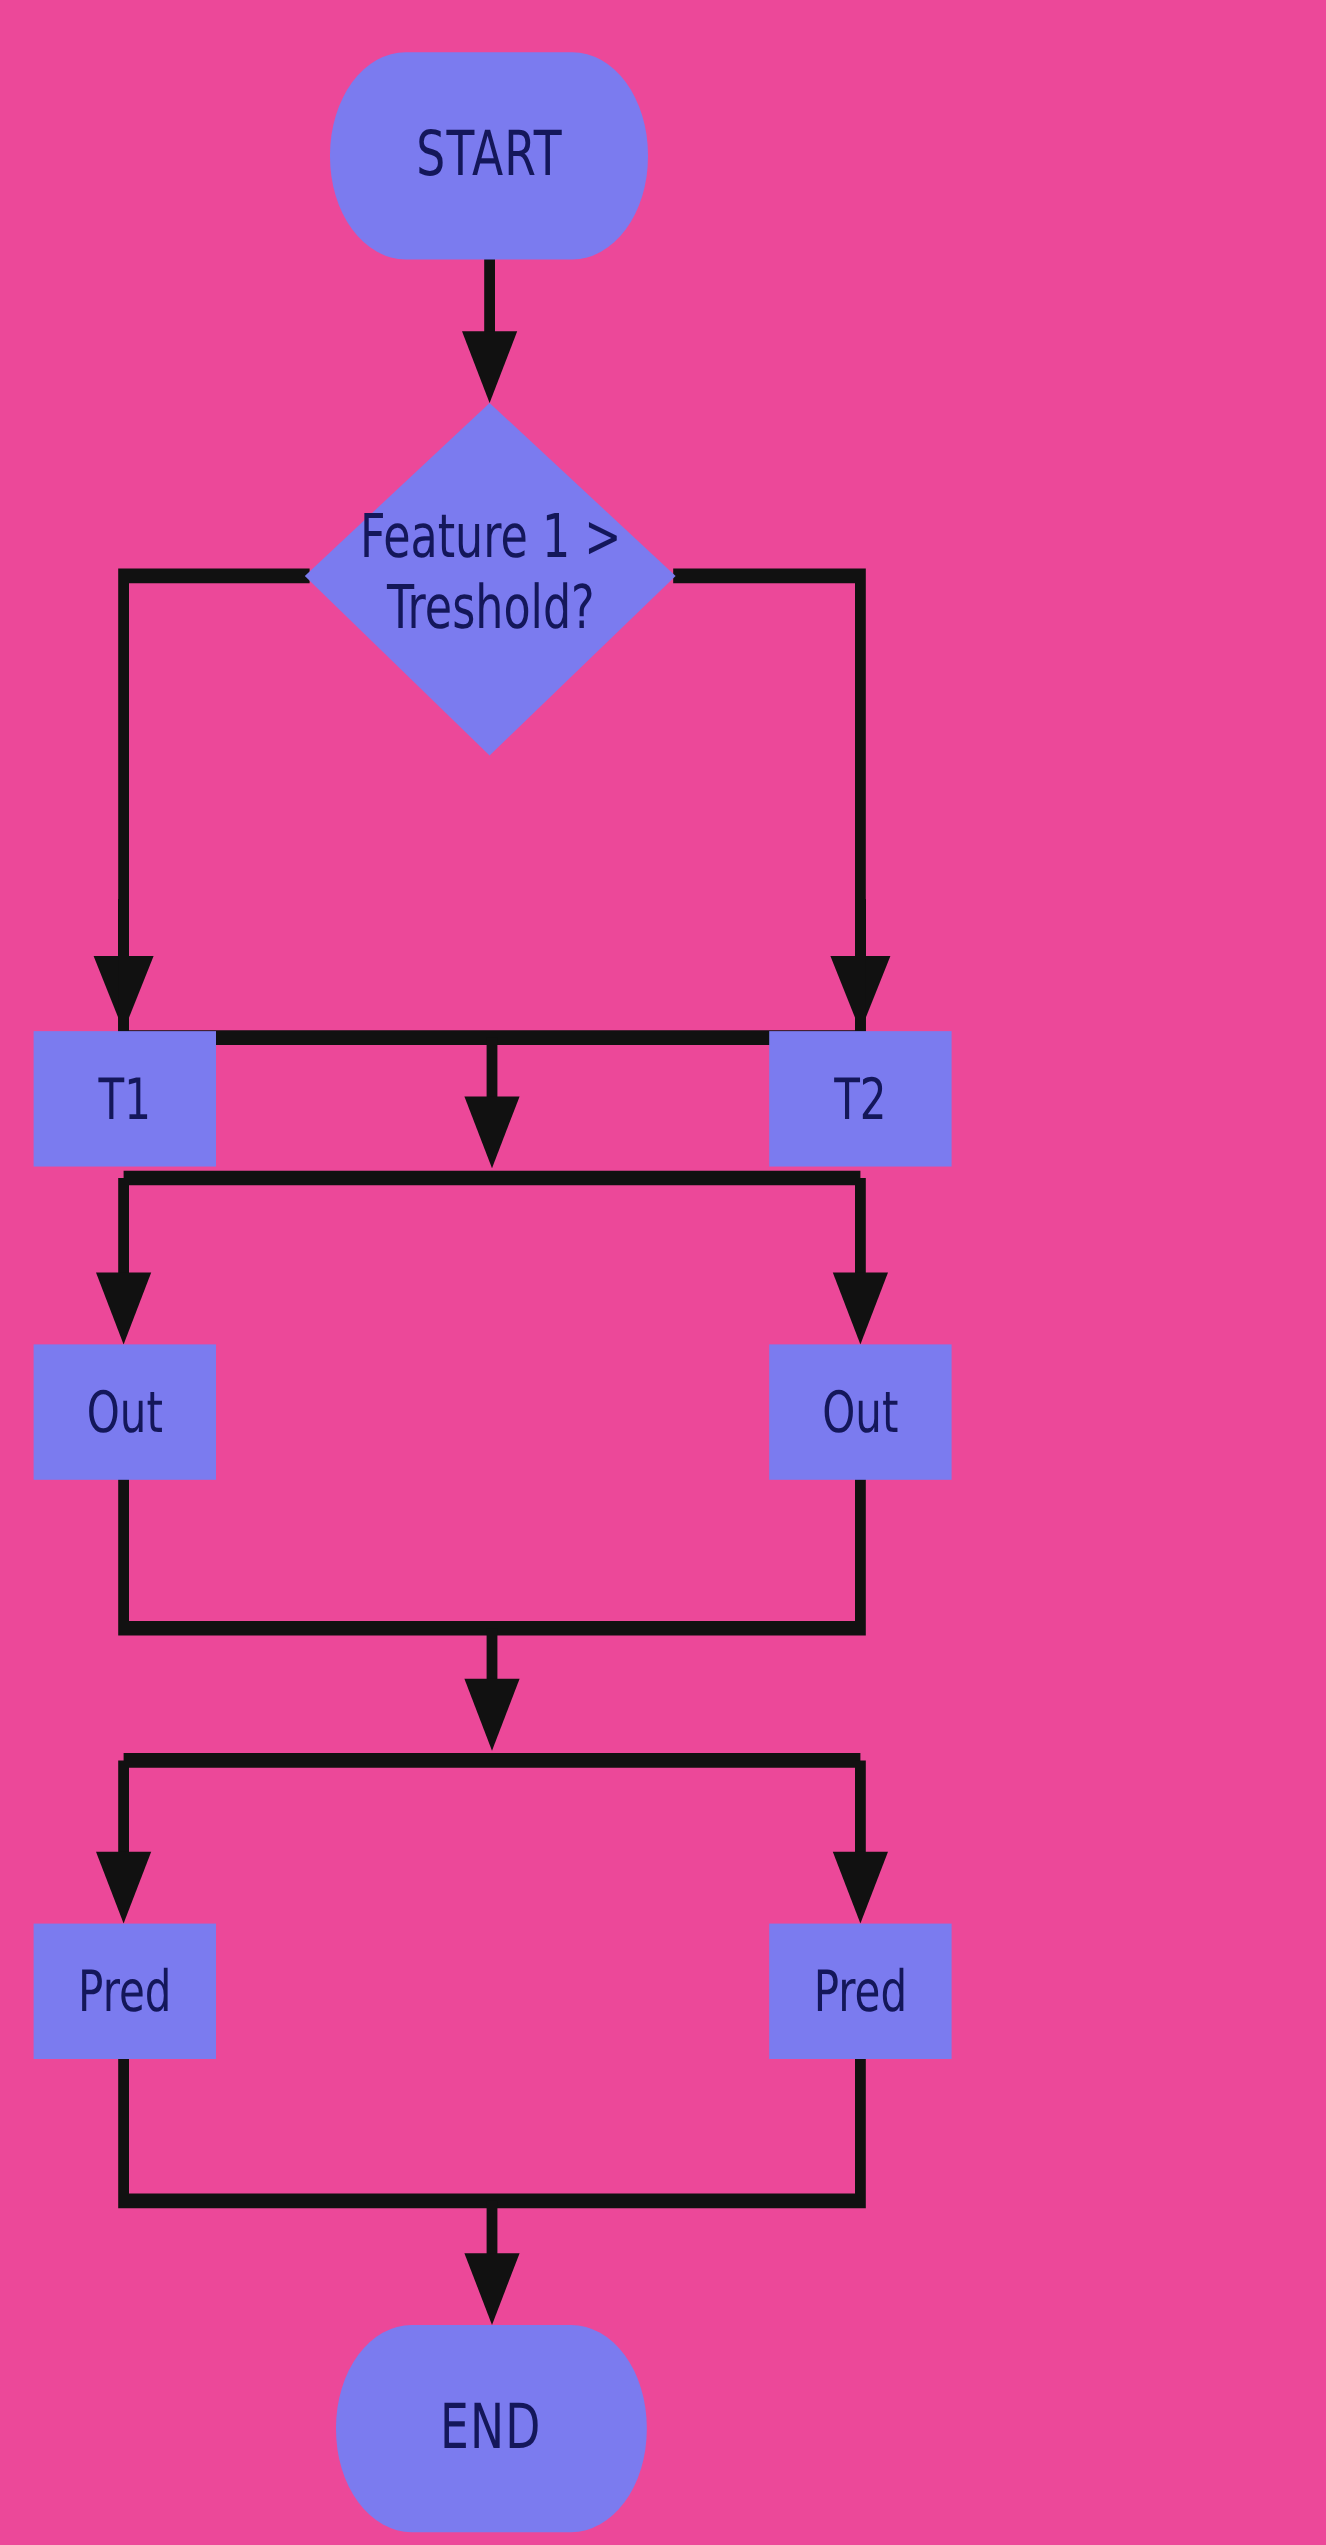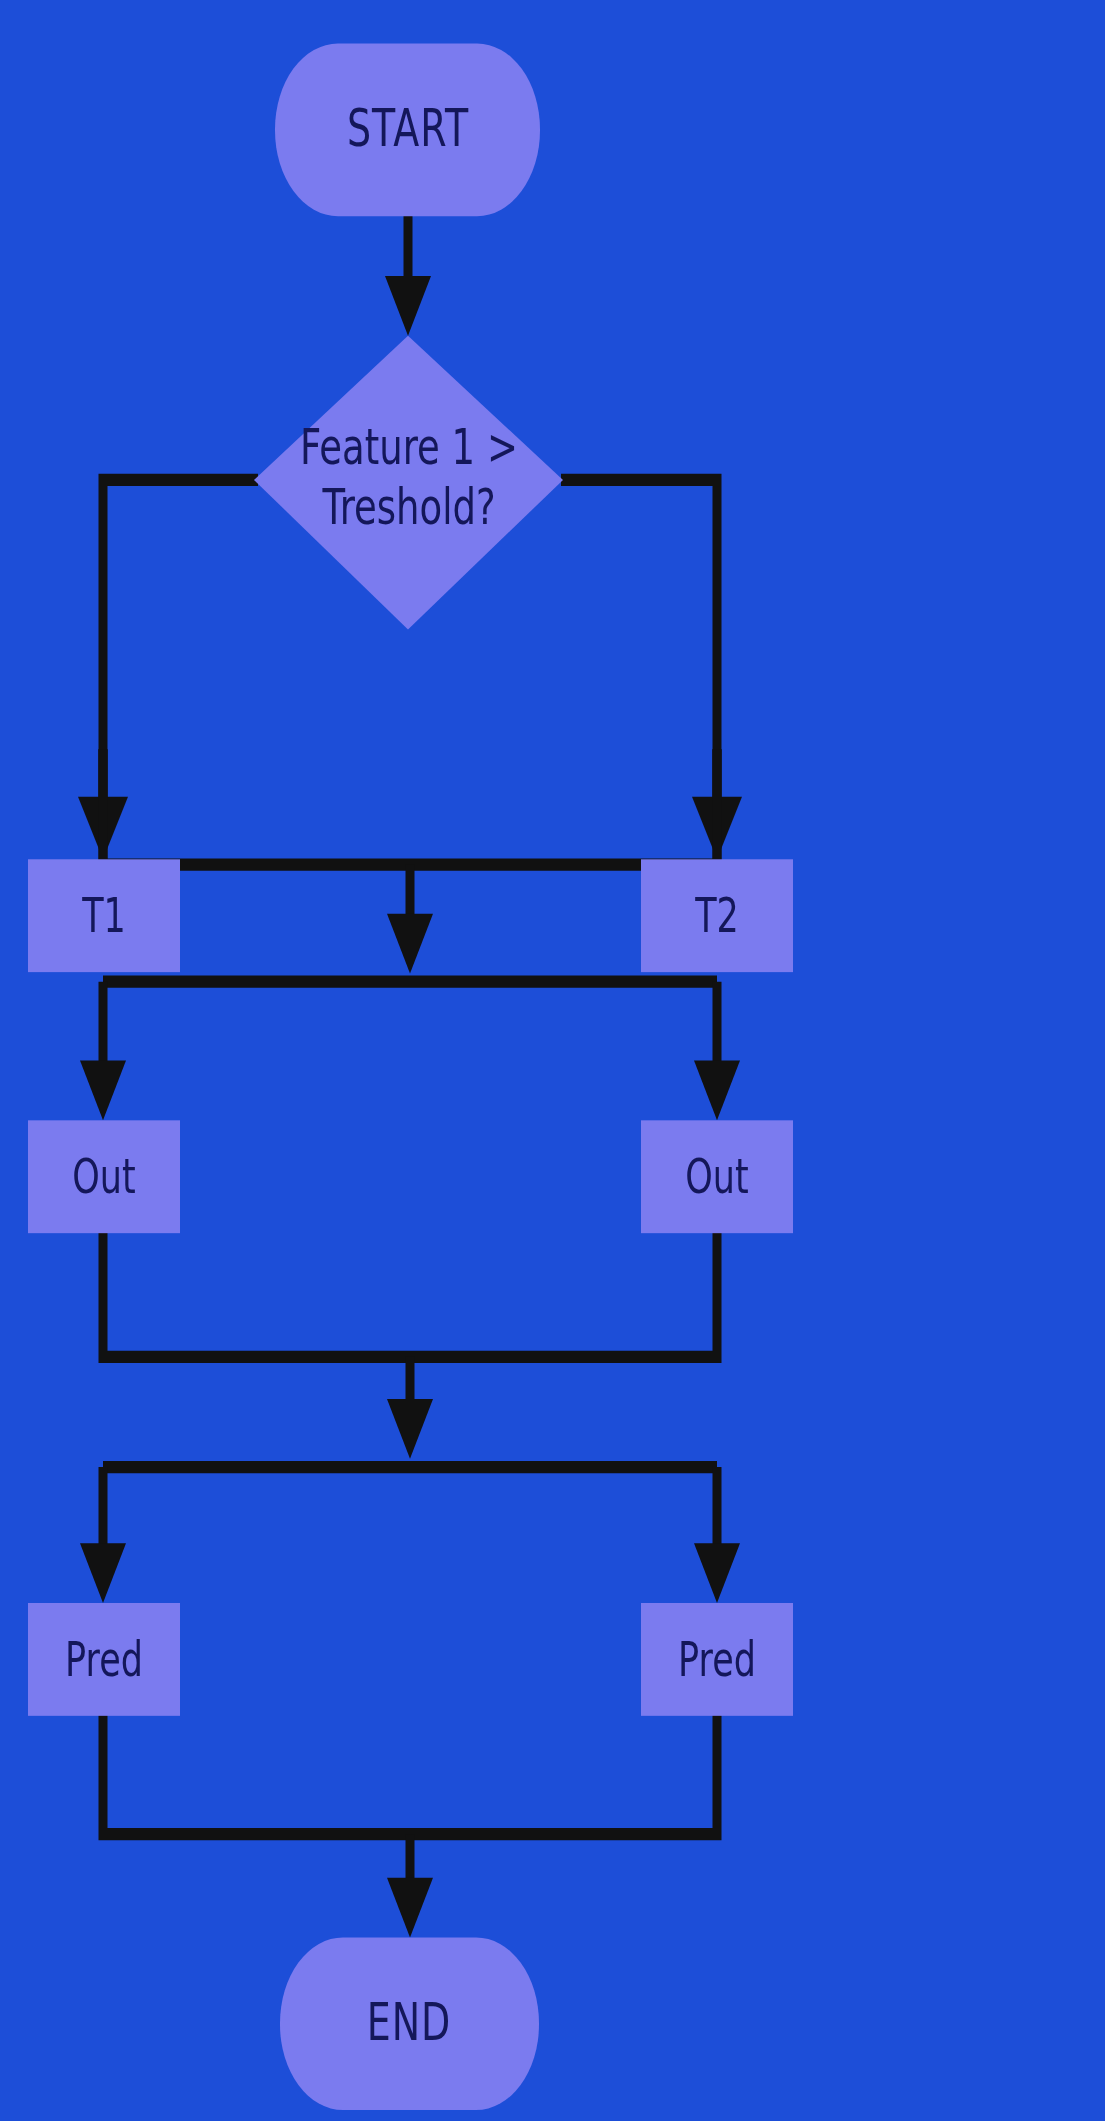--- a/index.html
+++ b/index.html
@@ -3,21 +3,21 @@
 <meta charset="utf-8">
 <style>
   html,body{margin:0;padding:0;background:#ffffff;}
   body{
     font-family:"DejaVu Sans","Liberation Sans",sans-serif;
   }
   #canvas{
     position:relative;
     width:1105px;
     height:2121px;
-    background:#1d4ed8;
+    background:#ec4899;
     overflow:hidden;
   }
   #flow-svg{
     position:absolute;
     left:0; top:0;
     width:1105px;
     height:2121px;
   }
   .node-label{
     font-family:"DejaVu Sans","Liberation Sans",sans-serif;

